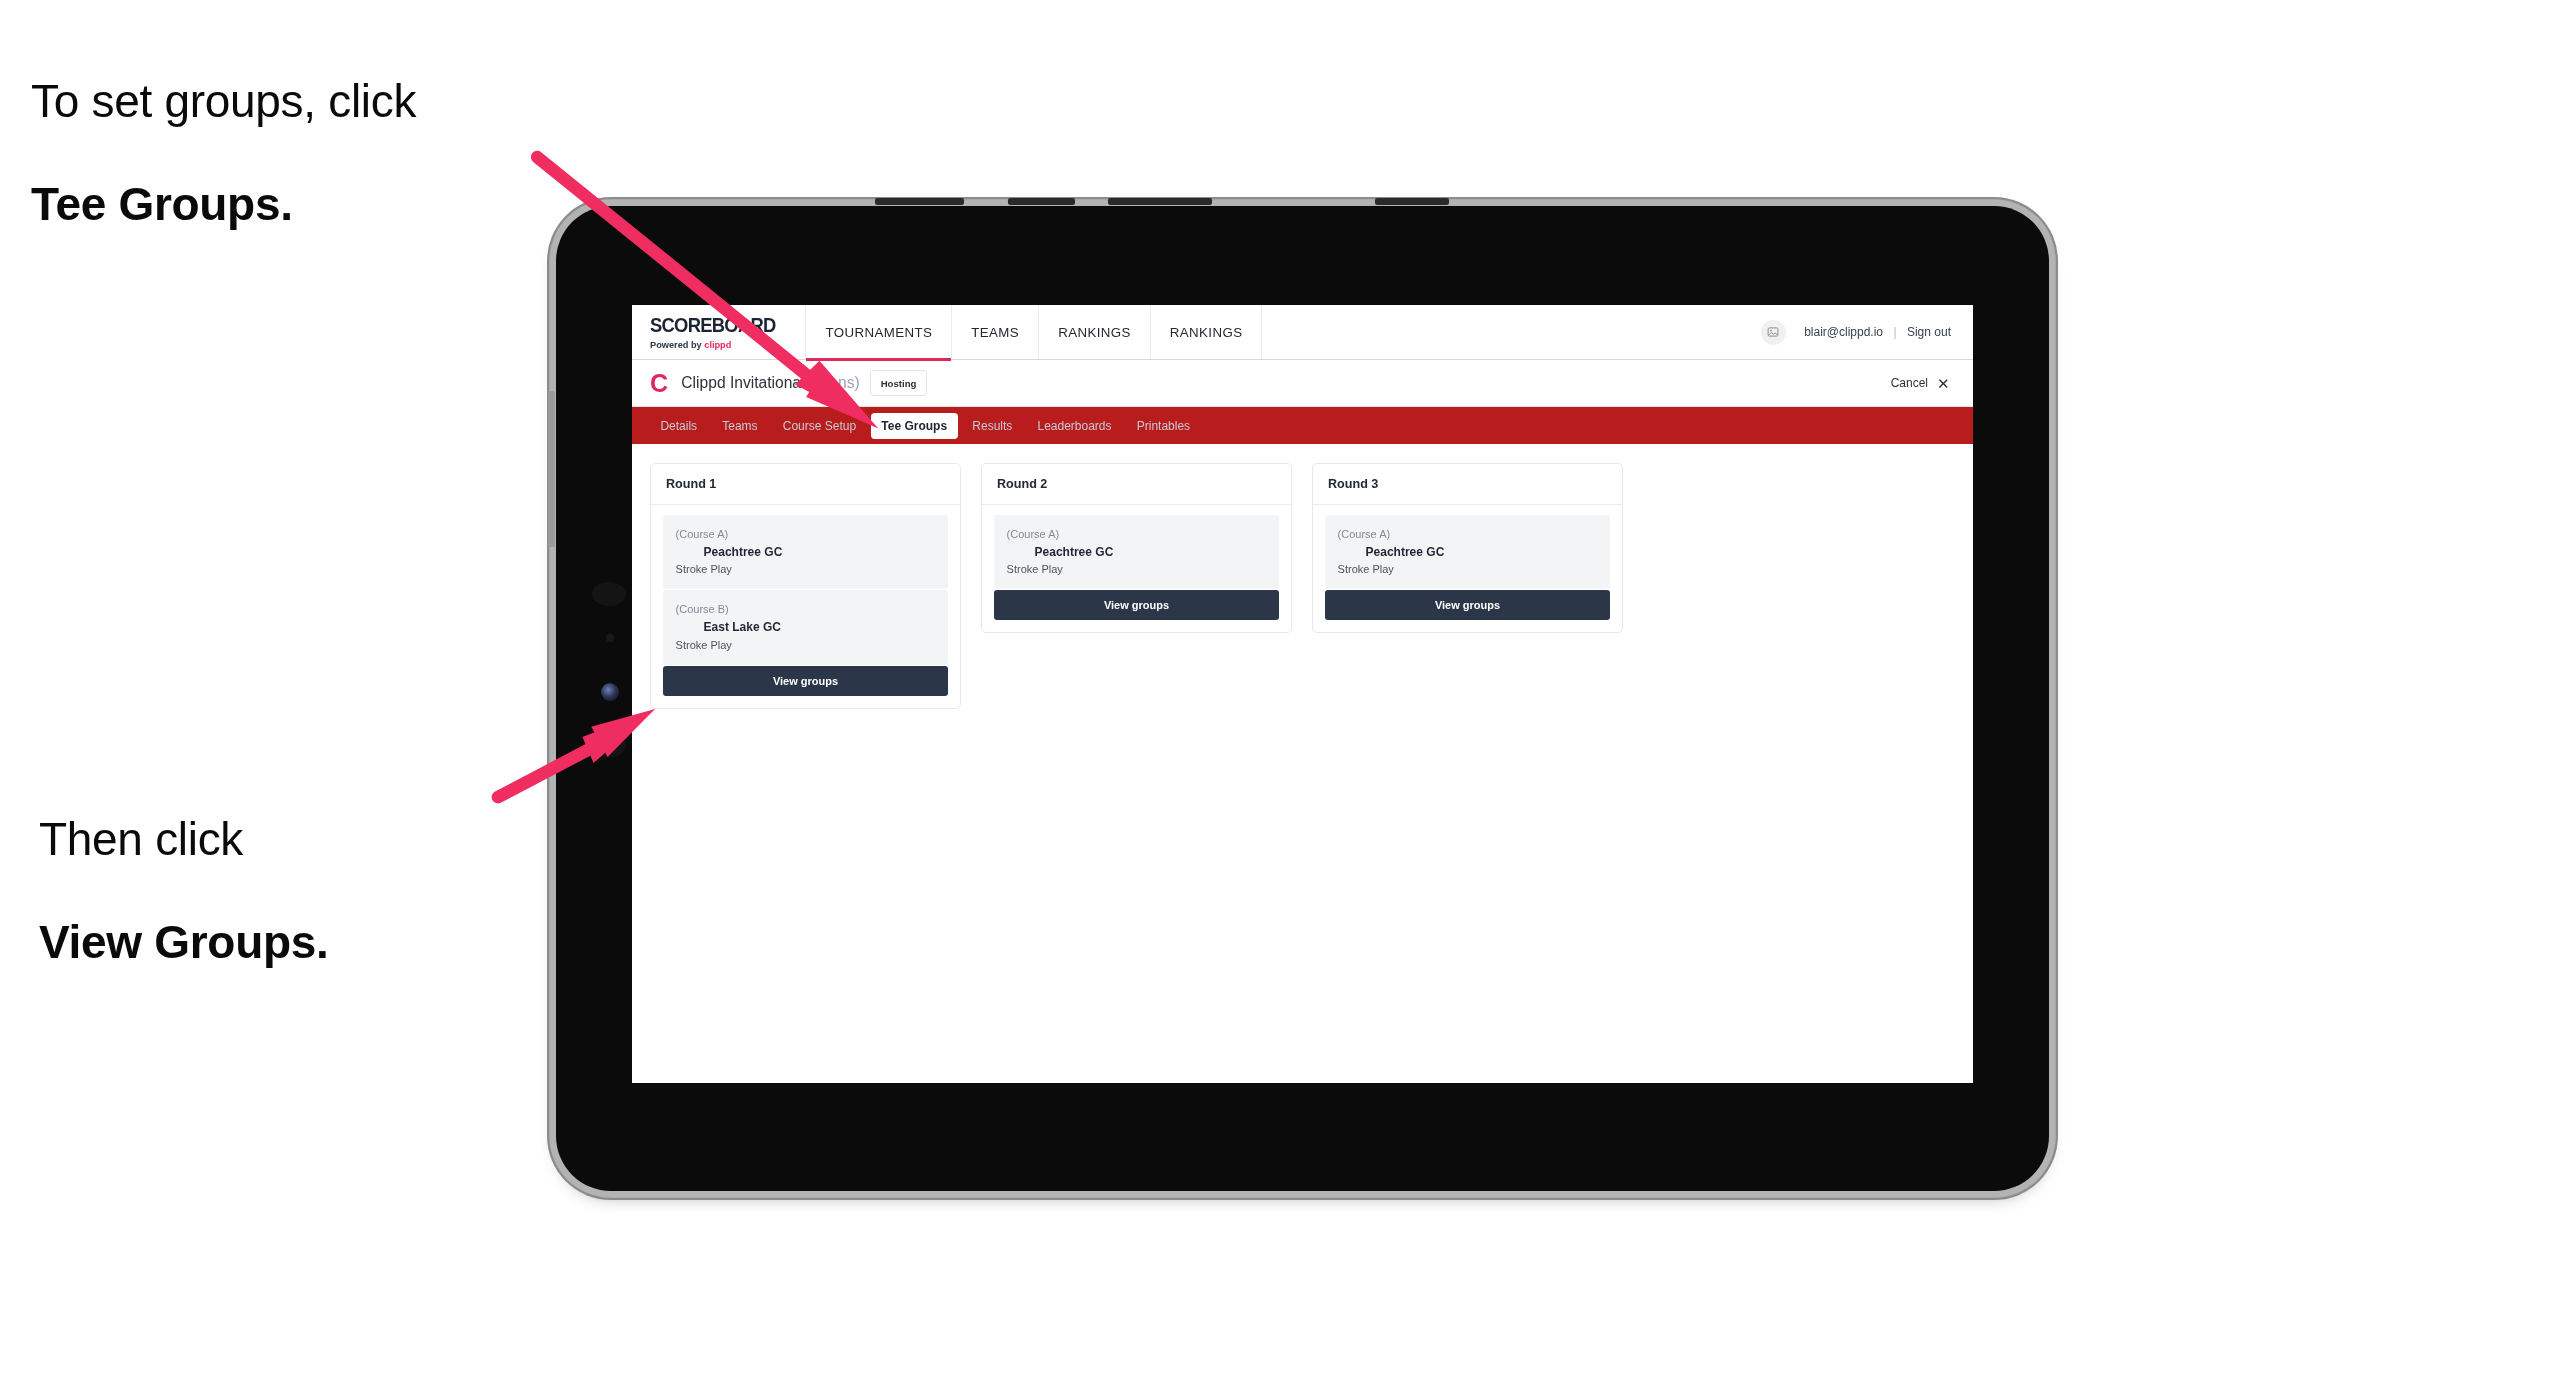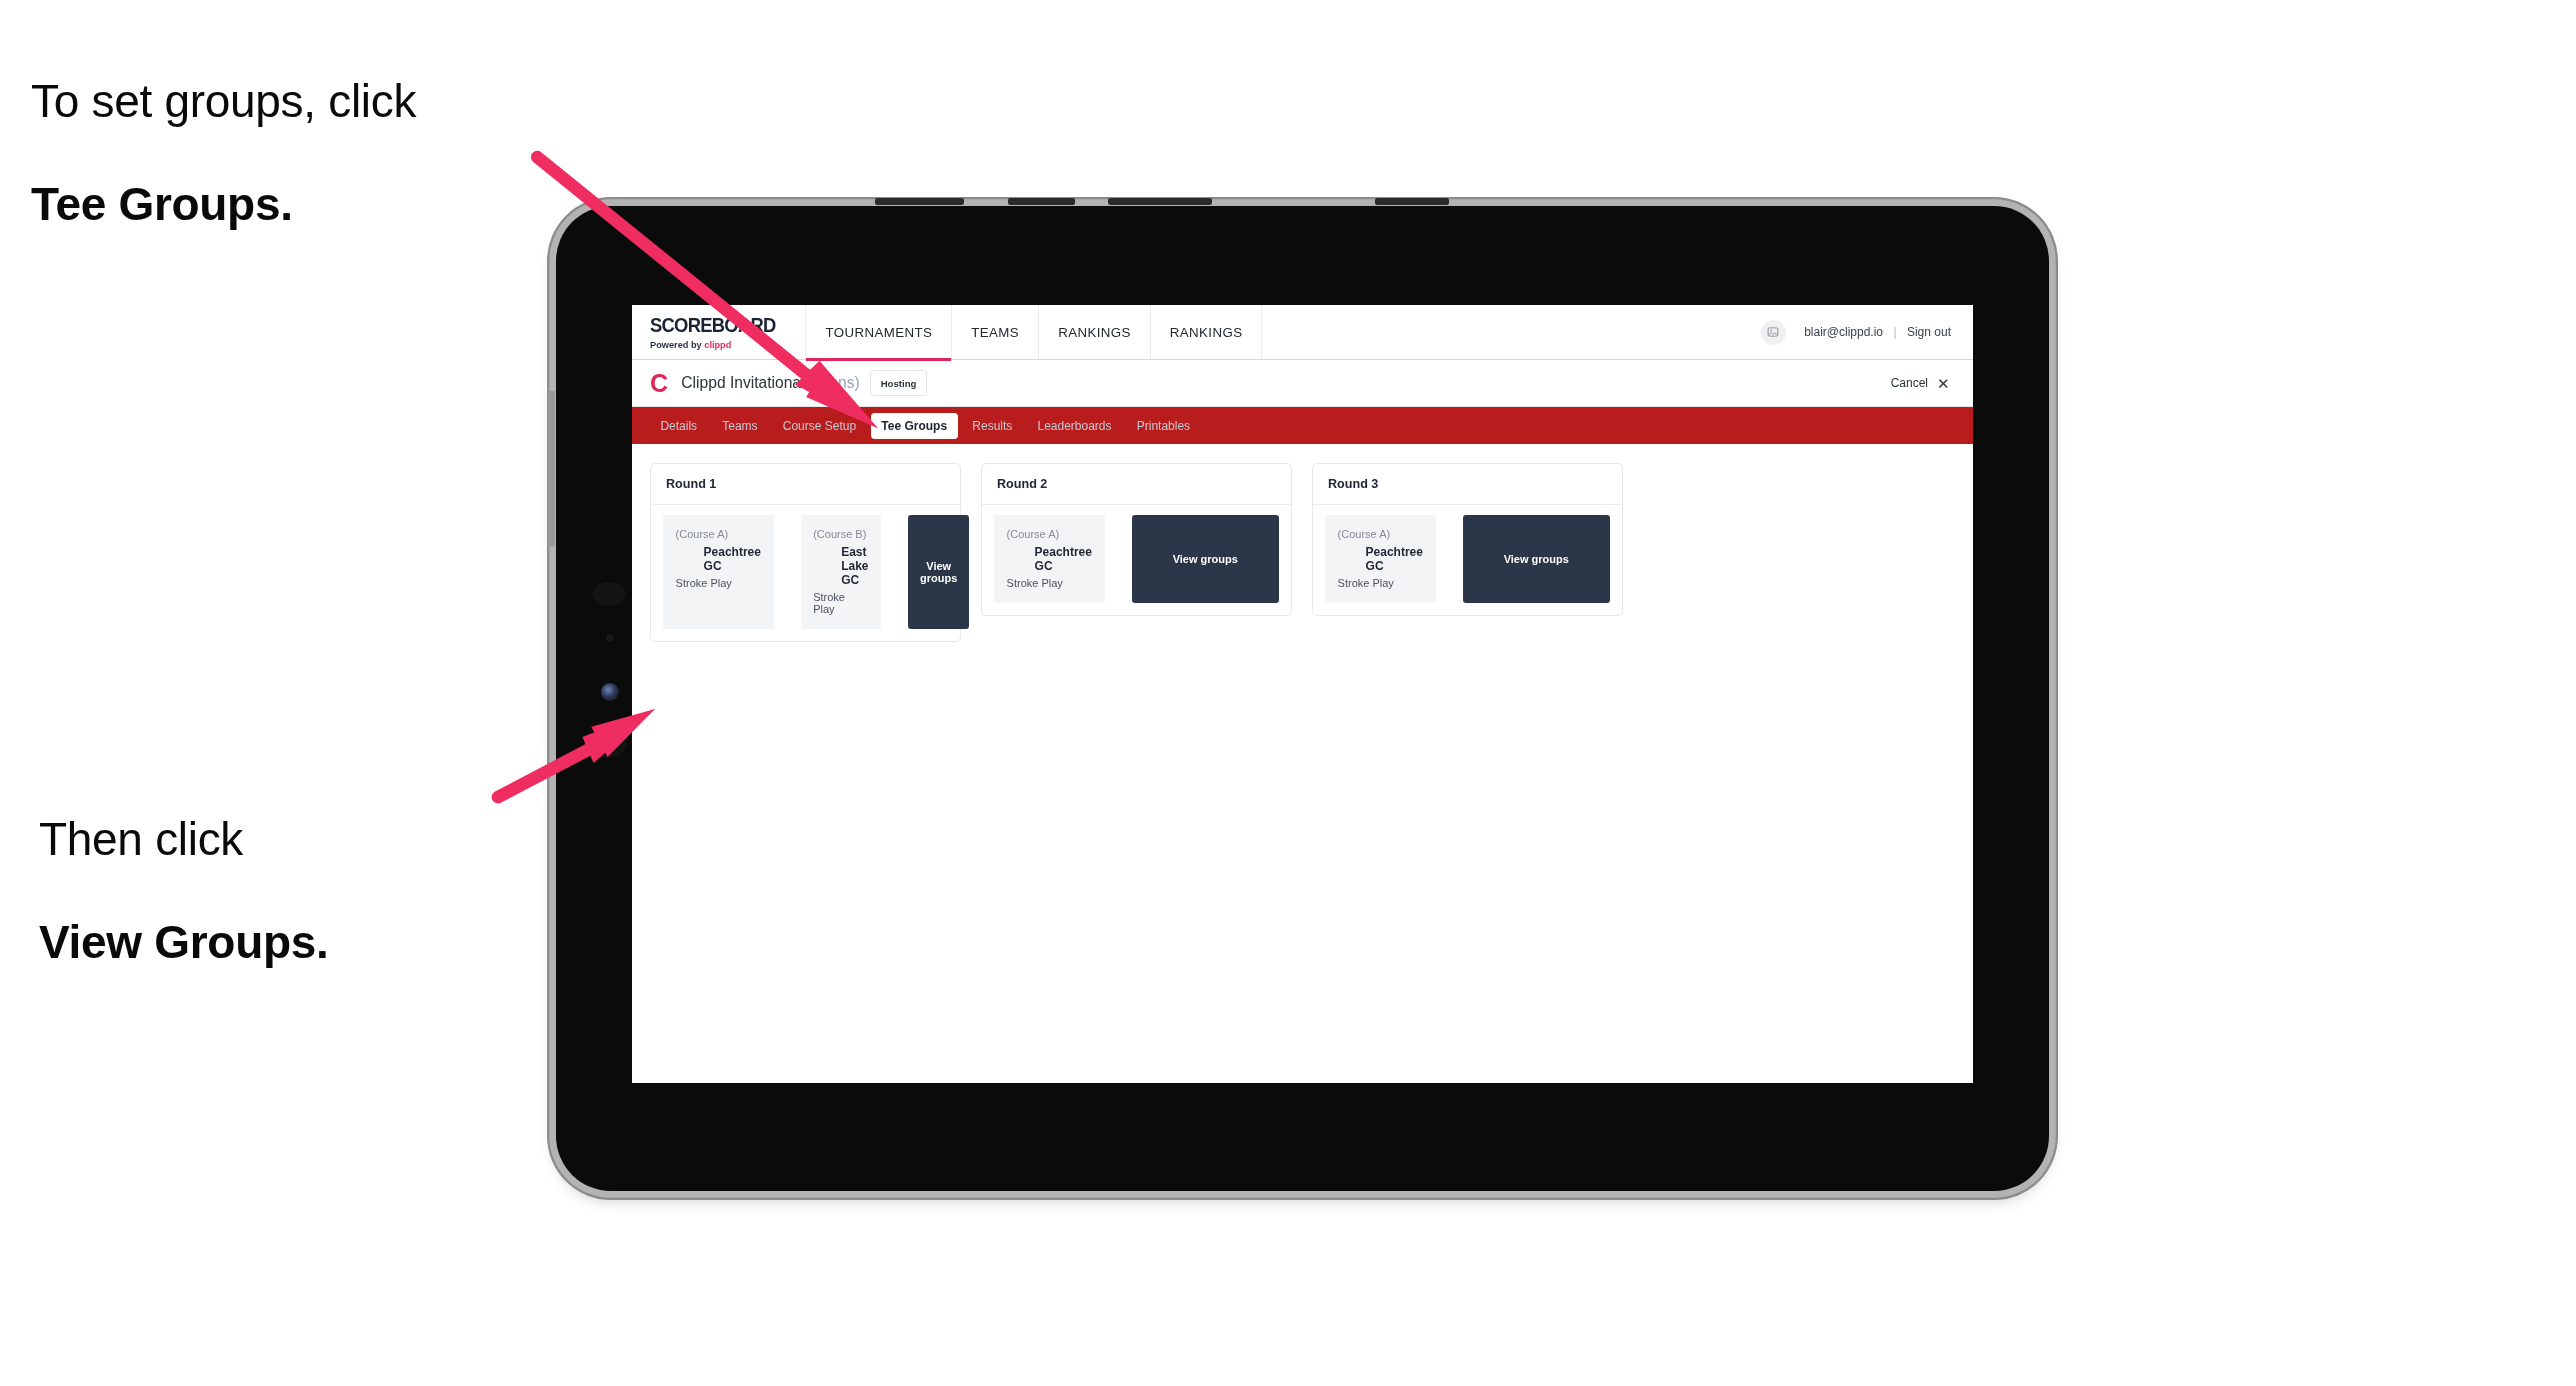--- a/index.html
+++ b/index.html
@@ -258,22 +258,22 @@
   .round-head {
     padding: 13.3px 15px 12.6px 15px;
     border-bottom: 0.7px solid #ececef;
     font-size: 12.6px;
     font-weight: 700;
     color: #222834;
   }
   .round-body {
     padding: 10.4px 12px 12px 12px;
     display: flex;
-    flex-direction: row;
-    gap: 27px;
+    flex-direction: column;
+    gap: 1px;
   }
   .course-block {
     background: #f3f4f6;
     border-radius: 3px;
     padding: 12.6px 12.6px 14px 12.6px;
   }
   .course-label {
     font-size: 11px;
     color: #838a96;
     margin-bottom: 5.2px;

